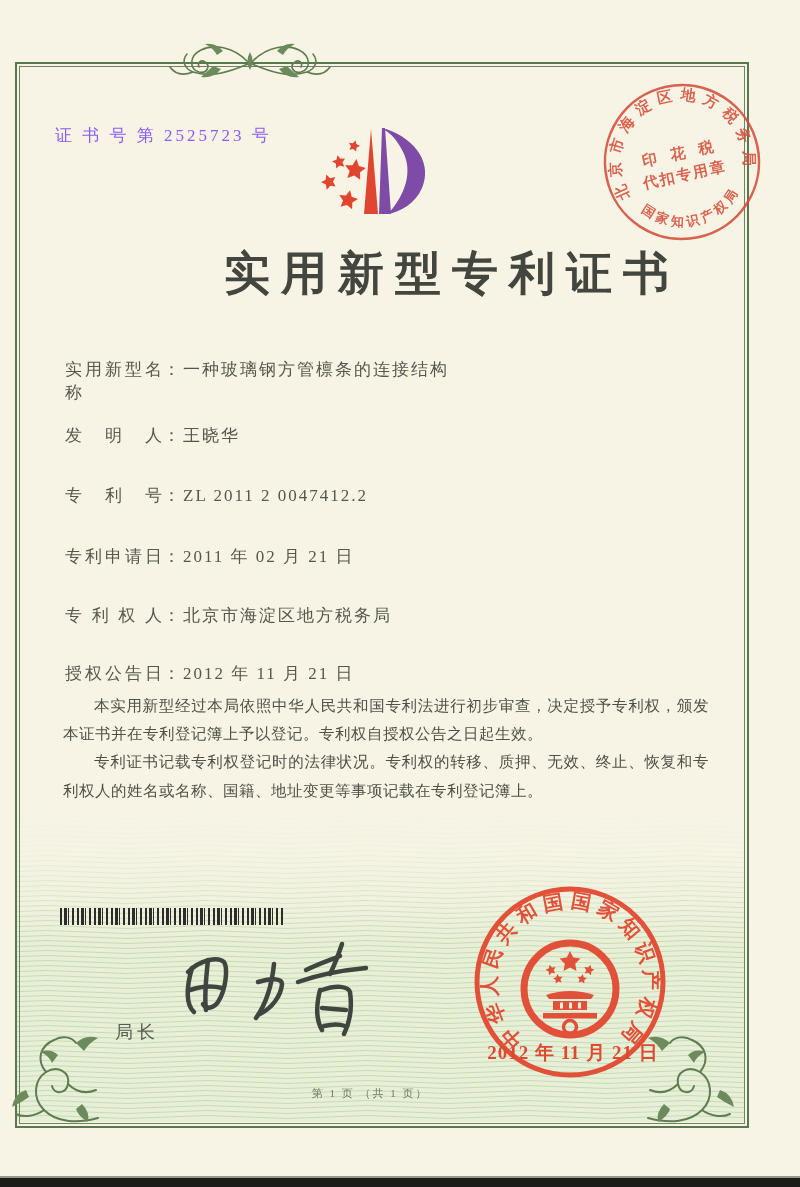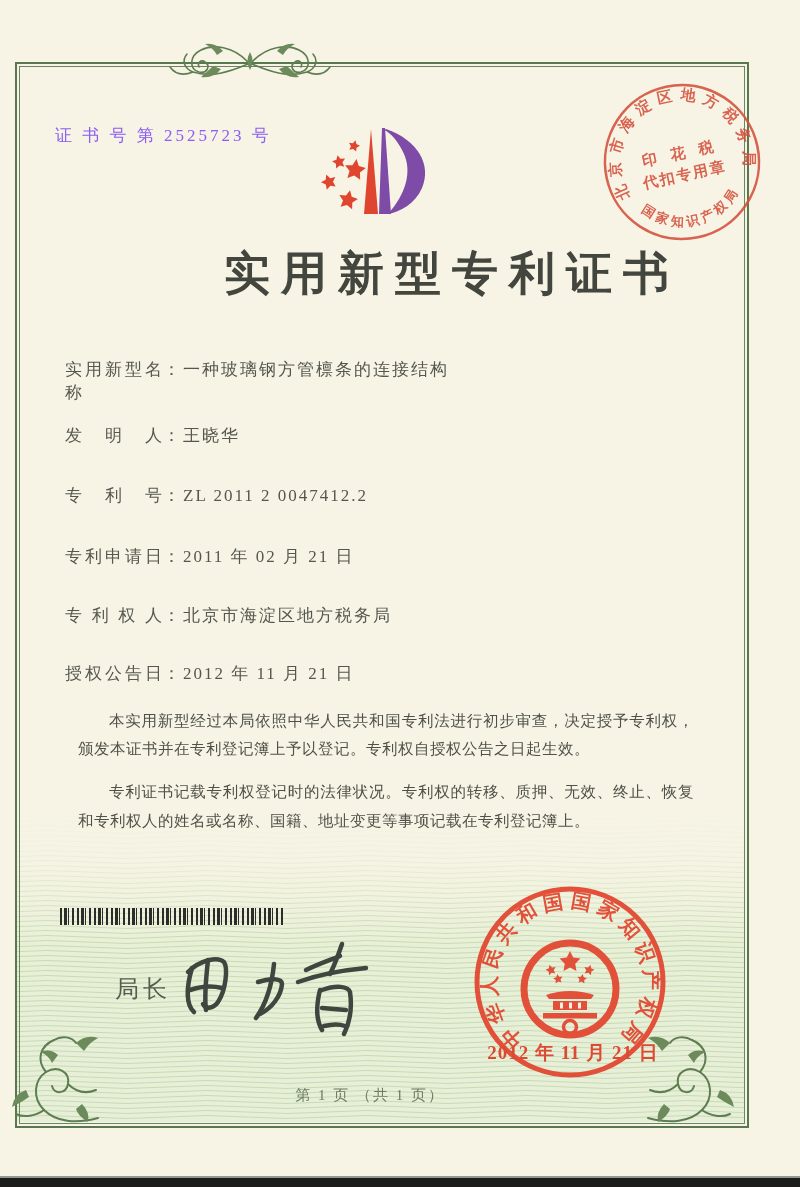--- a/index.html
+++ b/index.html
@@ -21,34 +21,34 @@
   
   .cert-no{left:55px;top:124px;font-size:17px;letter-spacing:3px;color:#8b5cf6;z-index:3;}
   .title{left:120px;top:243px;width:560px;text-align:right;font-size:46px;font-weight:bold;
     letter-spacing:11px;color:#43463e;z-index:3;}
   .field-row{left:65px;width:640px;font-size:17px;color:#565850;z-index:3;letter-spacing:1px;}
   .flabel{display:inline-block;width:98px;text-align:justify;text-align-last:justify;vertical-align:top;}
   .fcolon{display:inline-block;width:14px;}
   .fvalue{color:#55574e;margin-left:6px;letter-spacing:2px;}
   .body-text{left:63px;top:692px;width:646px;font-size:15.5px;line-height:28.2px;
     color:#4f5149;text-align:justify;z-index:3;letter-spacing:0.5px;}
-  .body-text p{margin:15px;text-indent:2em;}
+  .body-text p{margin:0;text-indent:2em;}
   .barcode{left:60px;top:908px;width:223px;height:17px;z-index:3;
     background:repeating-linear-gradient(90deg,
       #2c2c2a 0 2px,rgba(0,0,0,0) 2px 4px,
       #2c2c2a 4px 7px,rgba(0,0,0,0) 7px 8px,
       #2c2c2a 8px 9px,rgba(0,0,0,0) 9px 12px,
       #2c2c2a 12px 14px,rgba(0,0,0,0) 14px 17px);}
-  .sig-label{left:115px;top:973px;font-size:24px;color:#555c50;letter-spacing:4px;z-index:3;}
+  .sig-label{left:115px;top:1020px;font-size:18px;color:#555c50;letter-spacing:4px;z-index:3;}
   .sig-svg{left:170px;top:930px;z-index:3;}
   .seal{left:470px;top:882px;z-index:4;opacity:.93;}
   .seal-date{left:468px;top:1040px;width:210px;text-align:center;font-size:19px;color:#dc4a31;
     letter-spacing:1px;z-index:4;font-weight:bold;}
   .tax-stamp{left:592px;top:72px;z-index:4;opacity:.88;transform:rotate(-12deg);}
-  .footer-page{left:255px;top:1086px;width:230px;text-align:center;font-size:15px;
+  .footer-page{left:255px;top:1086px;width:230px;text-align:center;font-size:11px;
     color:#6e7a62;letter-spacing:2px;z-index:3;}
   .logo{left:318px;top:120px;z-index:3;}
   .ornament{z-index:4;pointer-events:none;}
   .orn-top{left:163px;top:40px;}
   .orn-bl{left:6px;top:1030px;}
   .orn-br{left:644px;top:1030px;transform:scaleX(-1);}
   .photo-edge{left:0;top:1176px;width:800px;height:11px;z-index:6;
     background:linear-gradient(180deg,#97978f 0 2px,#1c1c1a 2px);}
 </style>
 </head>

